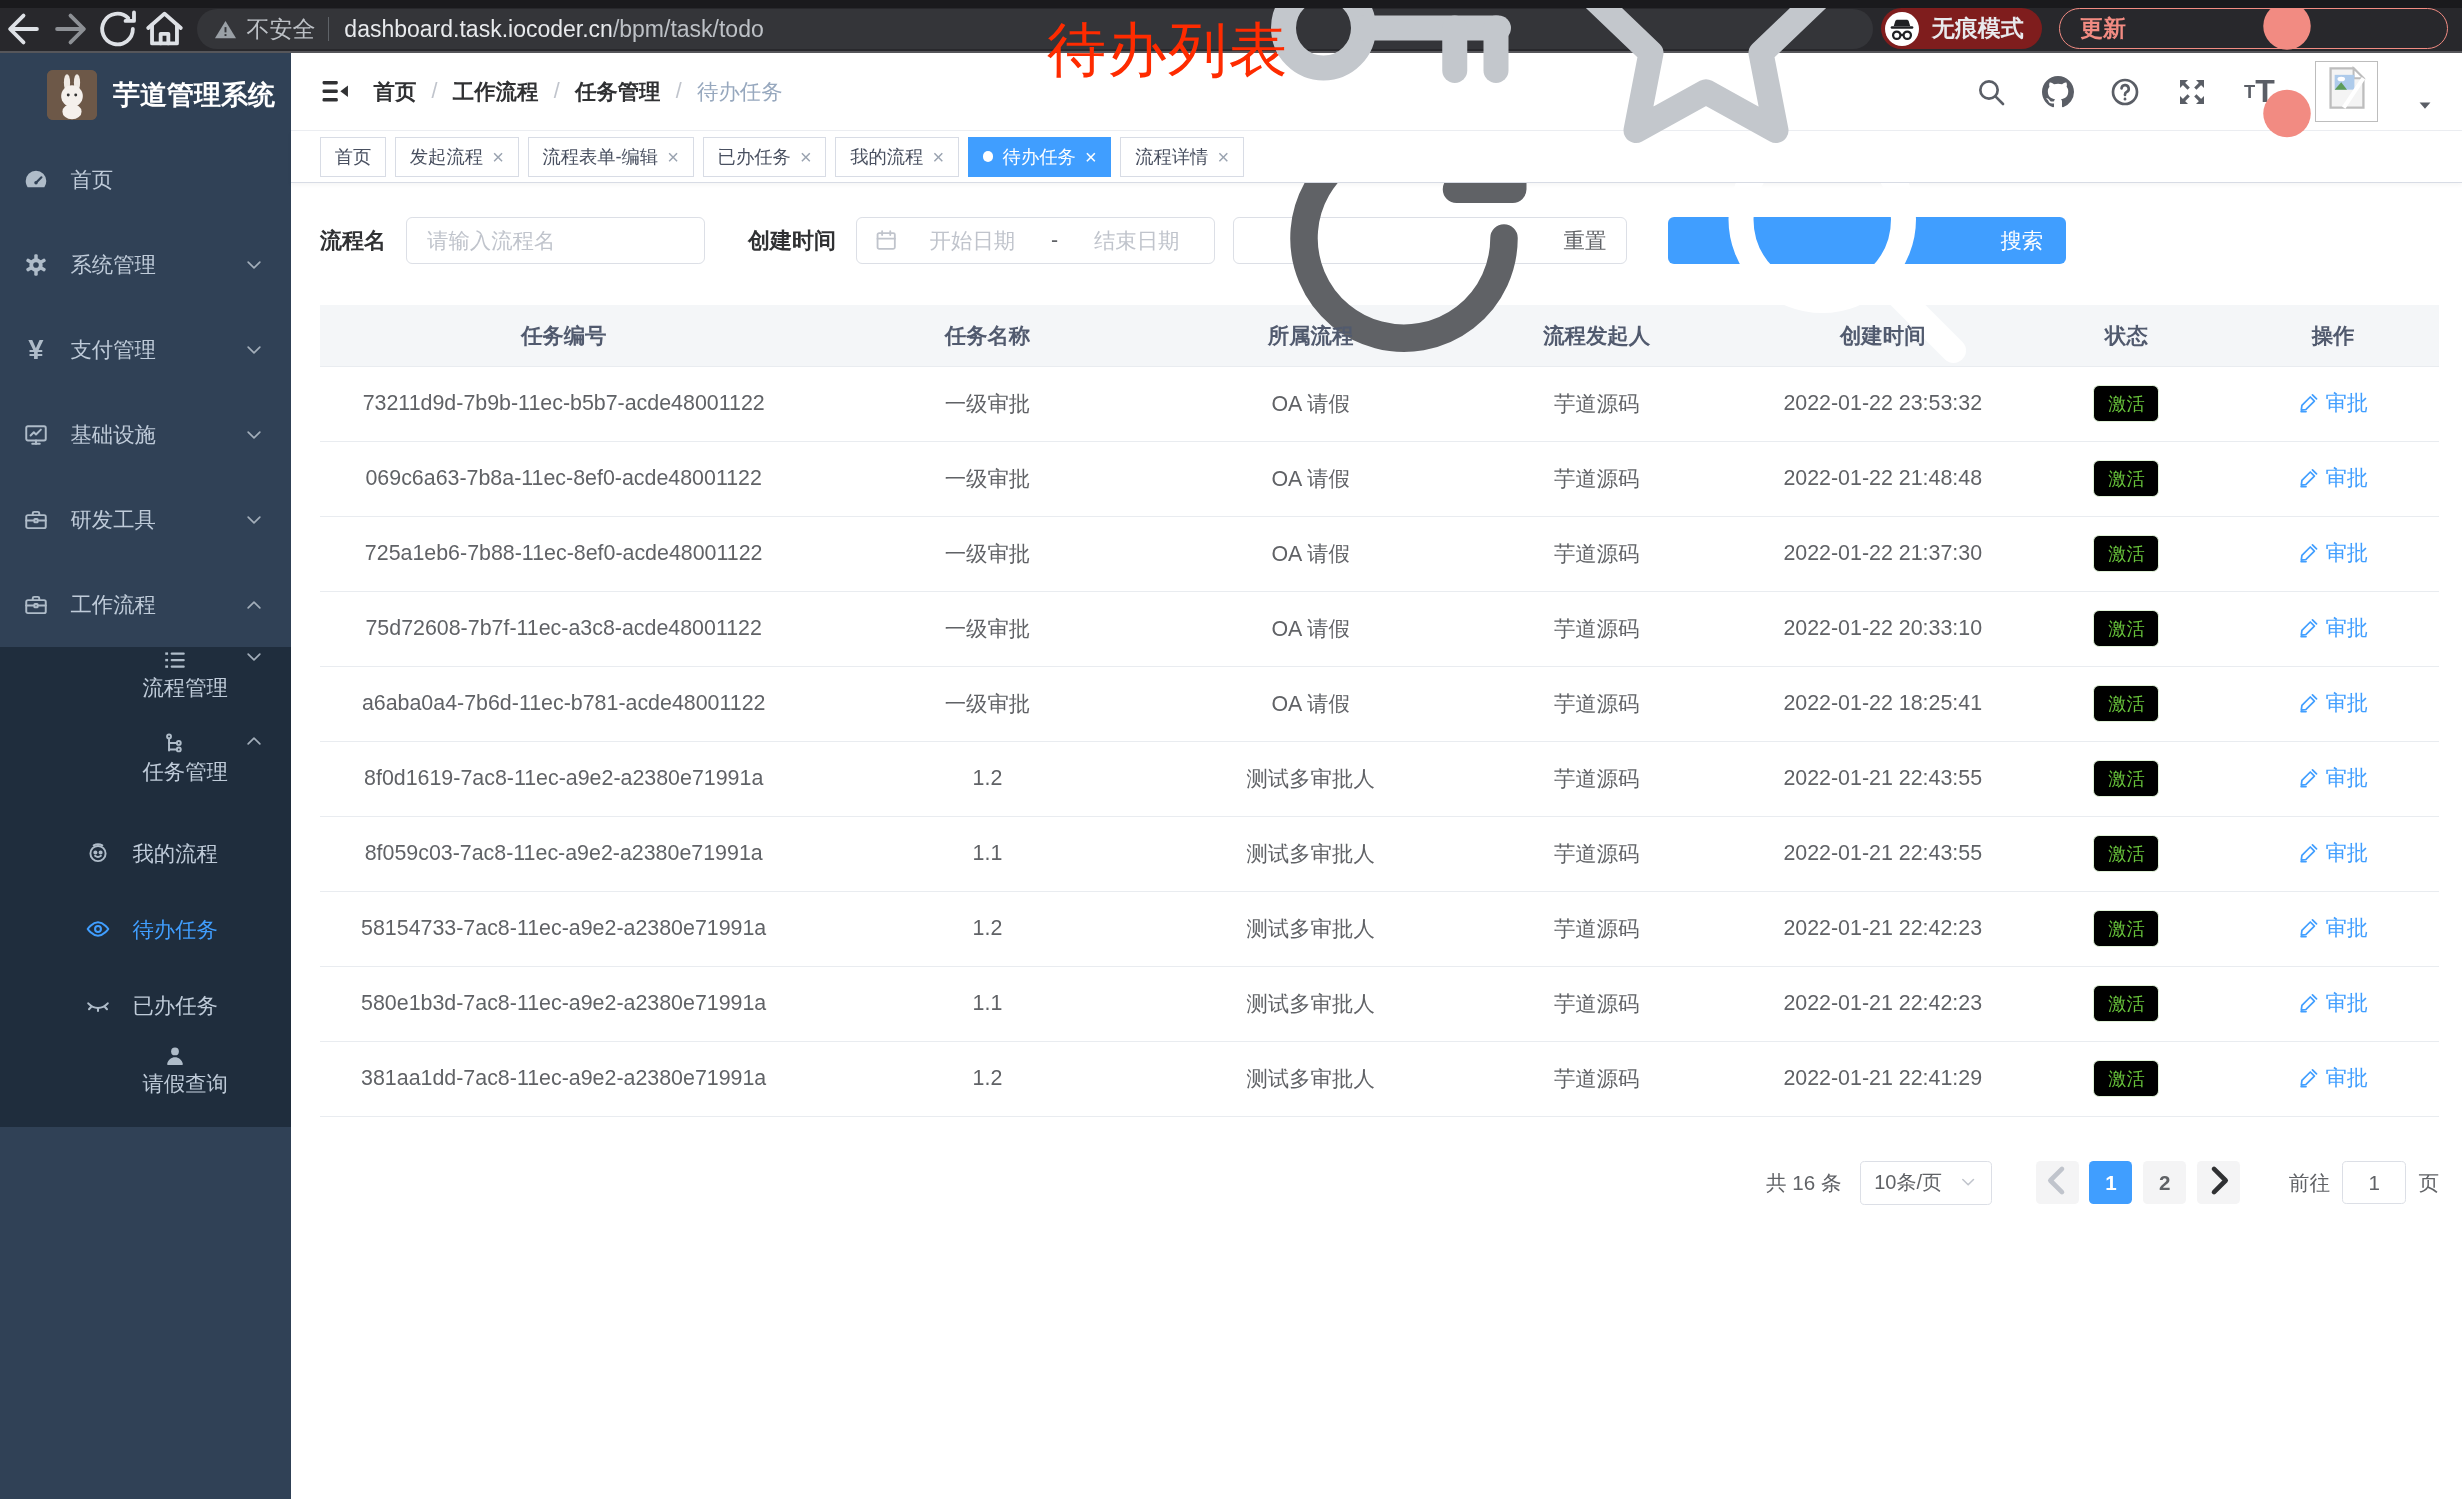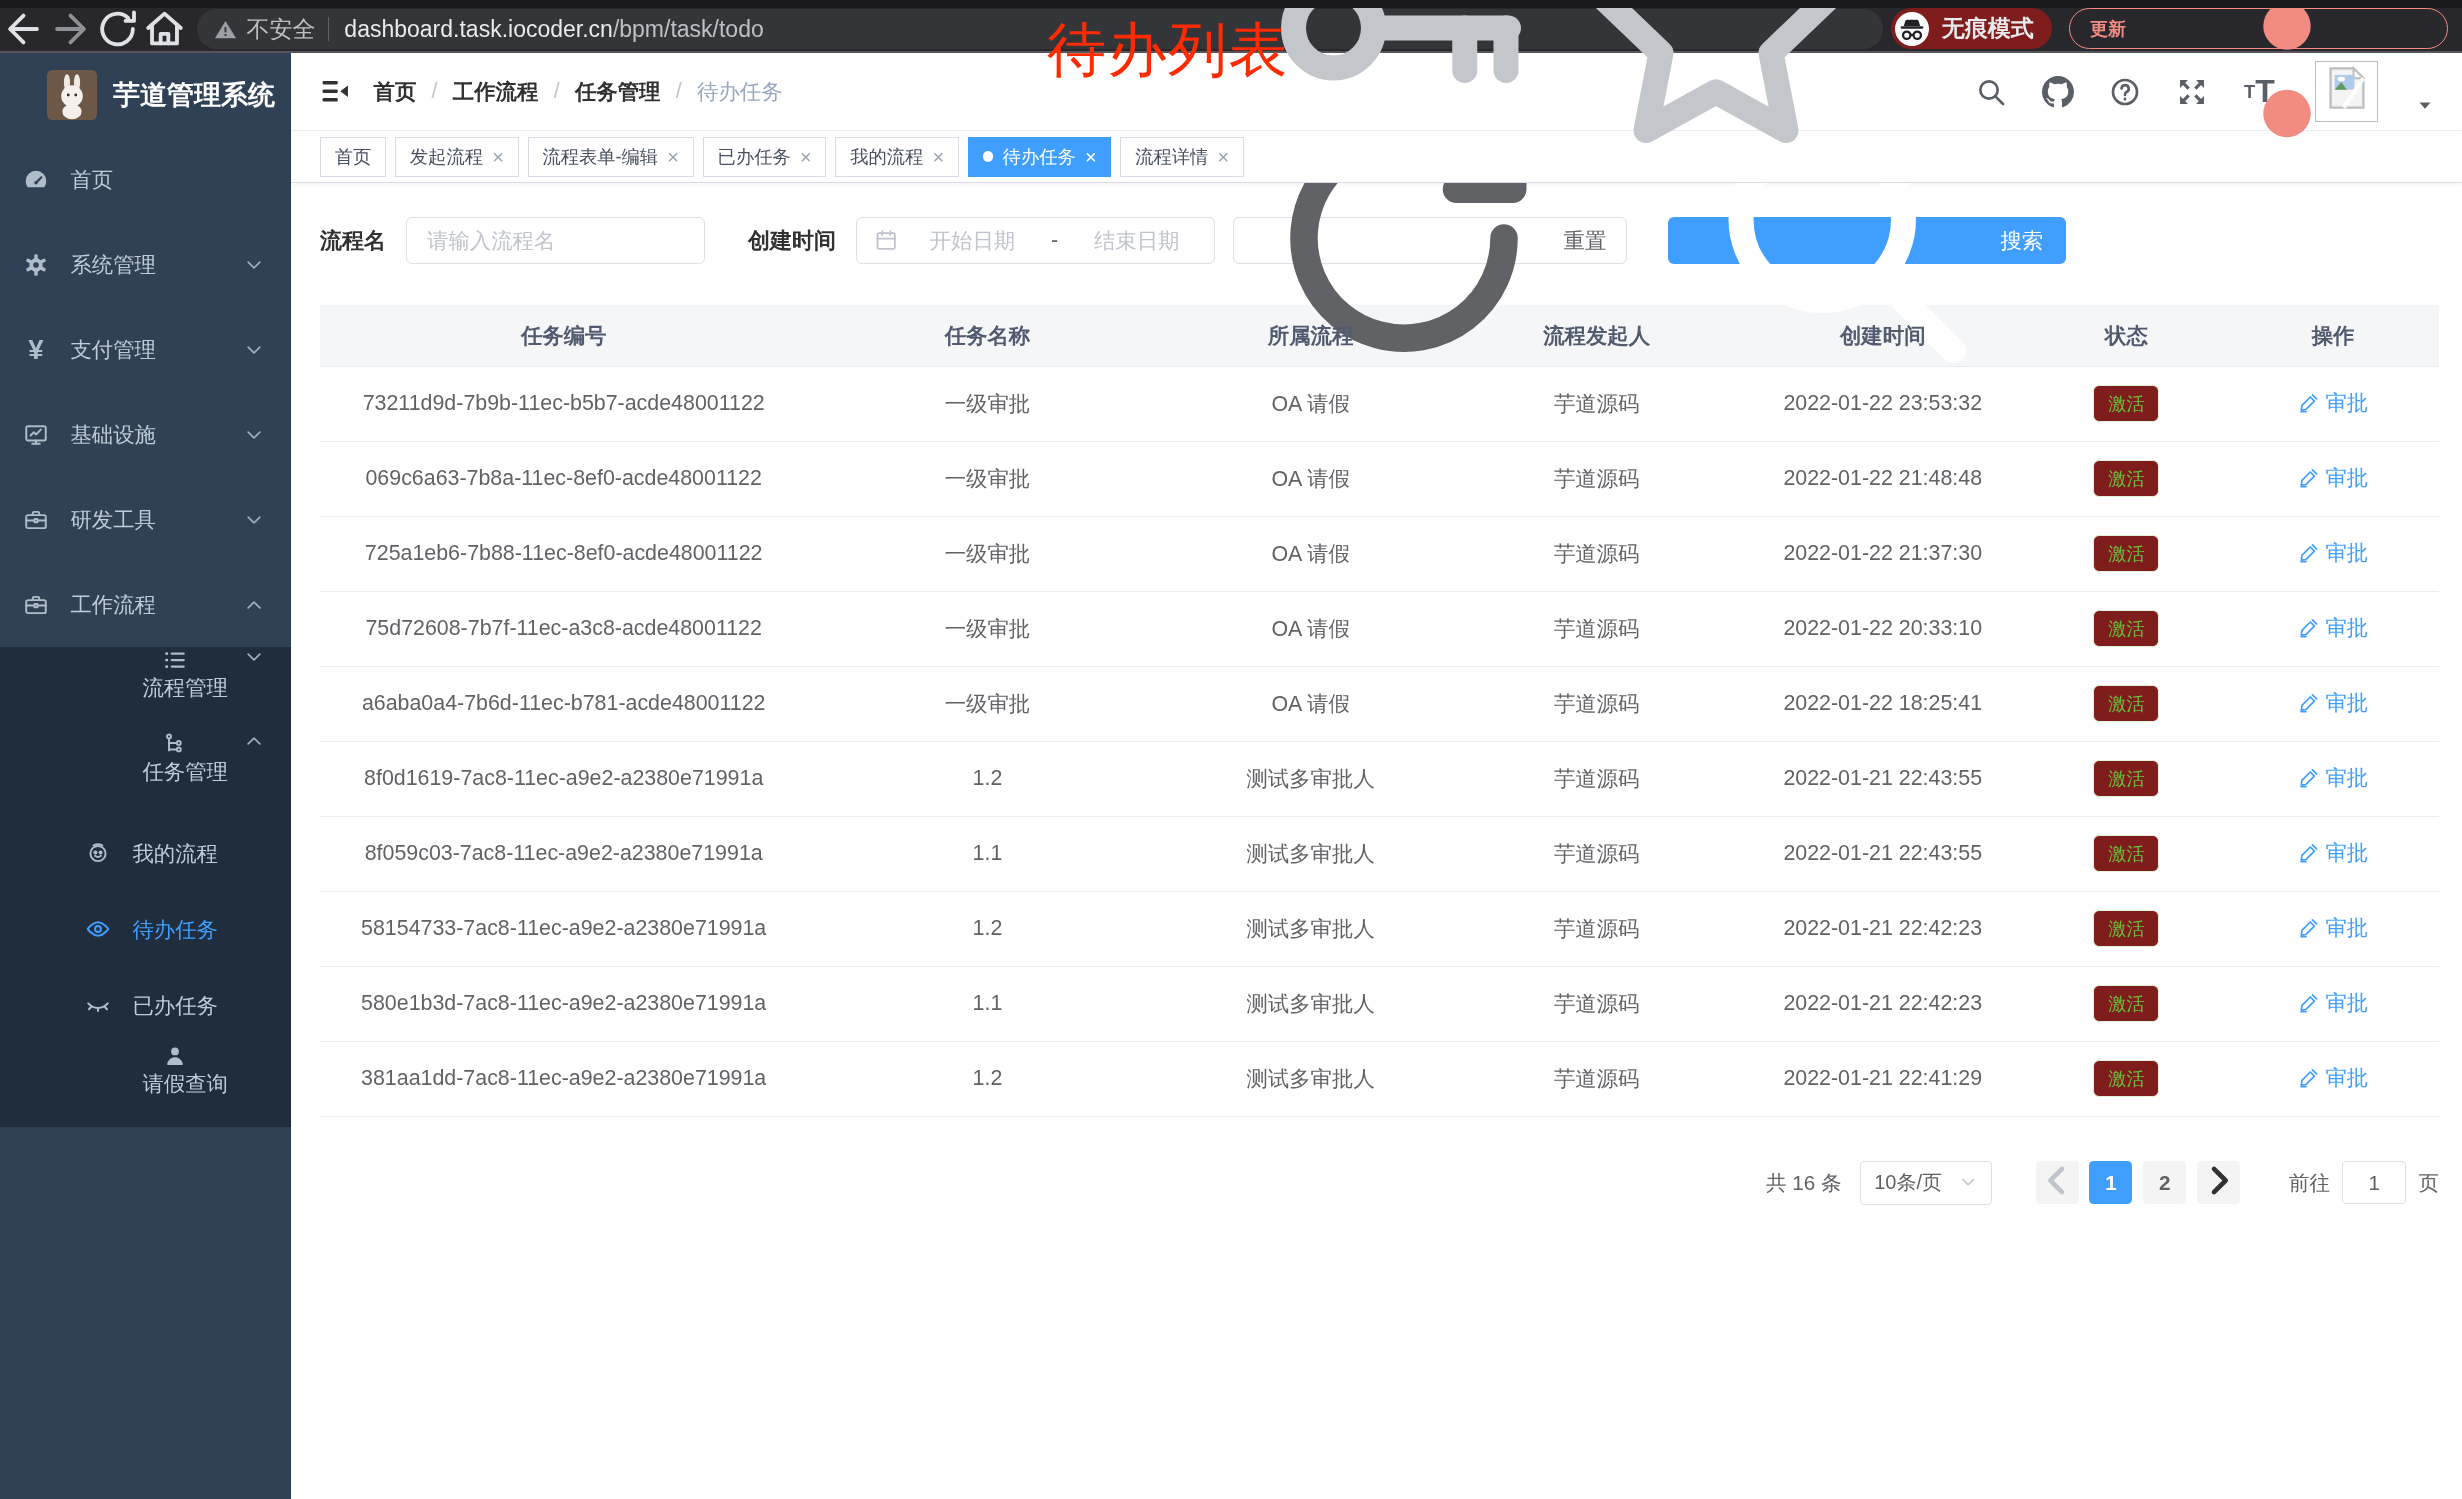--- a/index.html
+++ b/index.html
@@ -23,21 +23,21 @@
   .url-path { color: #bdc1c6; font-size: 23px; }
   .pill-right { margin-left: auto; display: flex; align-items: center; gap: 20px; color: #c3c7cc; }
   .pill-right svg { width: 26px; height: 26px; }
   .incog-chip { height: 41px; margin-top: 6.1px; background: #7f1d1d; border-radius: 20.6px; display: flex; align-items: center;
     padding: 0 18.3px 0 4.6px; gap: 12.2px; flex: none; }
   .incog-circle { width: 34px; height: 34px; border-radius: 50%; background: #fff; color: #1f2023;
     display: flex; align-items: center; justify-content: center; }
   .incog-circle svg { width: 24.4px; height: 24.4px; }
   .incog-label { color: #e8eaed; font-size: 23px; font-weight: 700; }
   .update-btn { height: 41px; margin: 6.1px 13.7px 0 17px; border: 1.5px solid #f28b82; border-radius: 20.6px; color: #f28b82;
-    display: flex; align-items: center; padding: 0 10.7px 0 20px; gap: 10.7px; flex: none; font-size: 18px; font-weight: 700; }
+    display: flex; align-items: center; padding: 0 10.7px 0 20px; gap: 10.7px; flex: none; font-size: 23px; font-weight: 700; }
   .update-btn svg { width: 23px; height: 23px; }
 
   
   .annotation { position: absolute; left: 1047px; top: 10.7px; font-size: 59px; letter-spacing: 1.5px;
     color: #fe2b00; z-index: 50; font-weight: 400; }
 
   
   .sidebar { position: absolute; left: 0; top: 53px; bottom: 0; width: 291px; background: #304156; overflow: hidden; }
   .logo-row { height: 84px; display: flex; align-items: center; padding-left: 47px; gap: 16px; }
   .logo-img { width: 50px; height: 50px; border-radius: 6.1px; background: #6d5848; flex: none; overflow: hidden; }
@@ -103,21 +103,21 @@
   .btn-search { background: #409eff; color: #fff; padding: 0 23px; margin-left: 41px; }
   .btn-reset { background: #fff; color: #606266; border: 1.5px solid #dcdfe6; padding: 0 20px; margin-left: 18.3px; }
 
   
   table { width: 100%; border-collapse: collapse; margin-top: 41px; table-layout: fixed; }
   th { height: 61px; background: #f4f6f8; color: #515a6e; font-size: 21.4px; font-weight: 700; text-align: center; }
   td { height: 75px; text-align: center; font-size: 21.4px; color: #606266; border-bottom: 1.5px solid #e9ecf0; }
   tbody tr:first-child td { border-top: 1.5px solid #e9ecf0; }
   .c1 { width: 23%; } .c2 { width: 17%; } .c3 { width: 13.5%; } .c4 { width: 13.5%; }
   .c5 { width: 13.5%; } .c6 { width: 9.5%; } .c7 { width: 10%; }
-  .badge { display: inline-block; padding: 6.9px 13.7px; font-size: 18.3px; color: #67c23a; background: #7f1d1d;
+  .badge { display: inline-block; padding: 6.9px 13.7px; font-size: 18.3px; color: #67c23a; background: #000000;
     border: 1.5px solid #e1f3d8; border-radius: 6.1px; line-height: 1.2; }
   .act-link { display: inline-flex; align-items: center; gap: 6.1px; color: #409eff; font-size: 21.4px; cursor: pointer; }
   .act-link svg { width: 21.4px; height: 21.4px; }
 
   
   .pager { display: flex; justify-content: flex-end; align-items: center; margin-top: 44px; font-size: 20.6px; color: #606266; }
   .pg-total { margin-right: 18.3px; }
   .pg-size { width: 132px; height: 44px; border: 1.5px solid #dcdfe6; border-radius: 4.6px; display: flex;
     align-items: center; justify-content: center; gap: 17px; color: #606266; font-size: 20px; cursor: pointer; }
   .pg-size .sc { width: 18.3px; height: 18.3px; color: #c0c4cc; }

